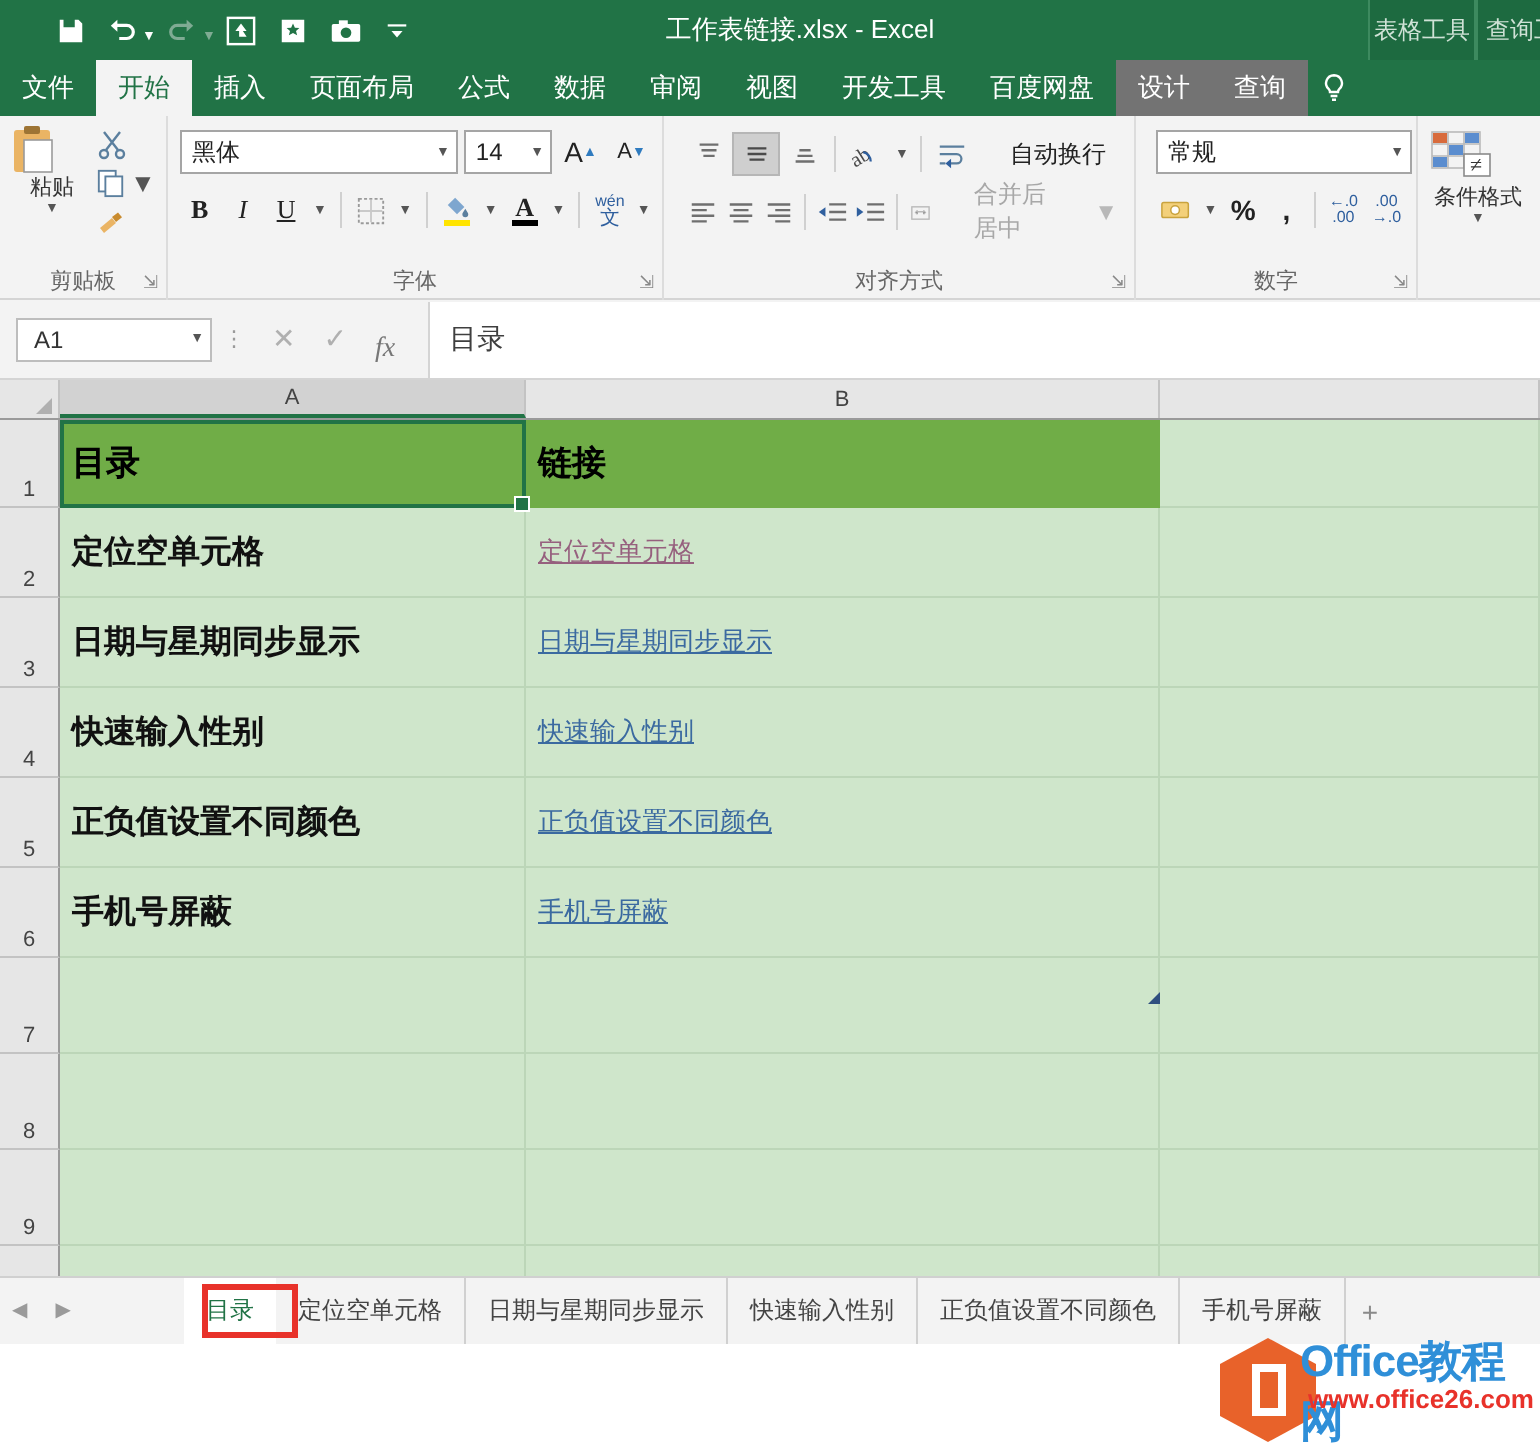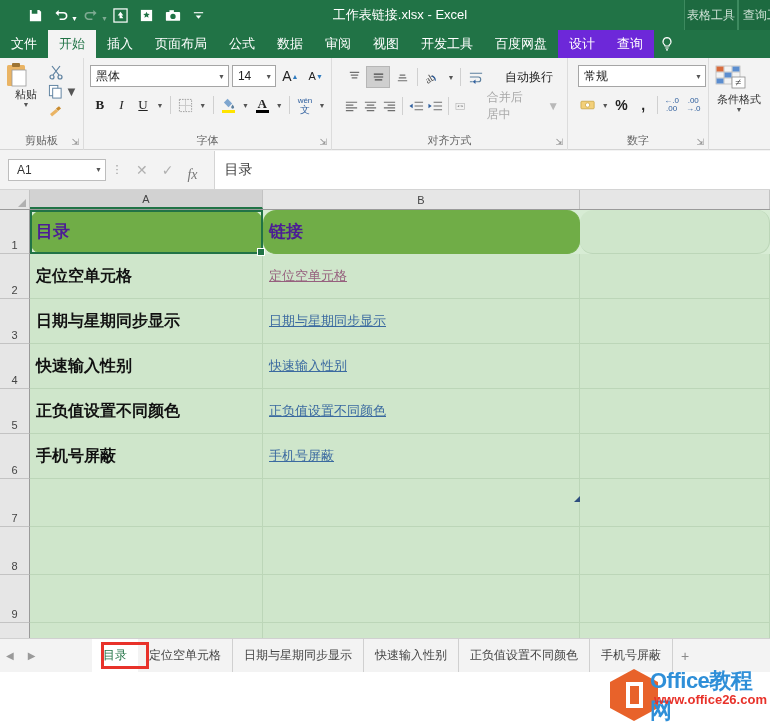--- a/index.html
+++ b/index.html
@@ -61,21 +61,21 @@
     font-size: 13px;
   }
   .tab {
     padding: 0 11px;
     display: flex; align-items: center;
     color: #ffffff;
     white-space: nowrap;
   }
   .tab.active { background: #f3f3f3; color: #217346; }
   .tab.file { background: #217346; }
-  .tab.ctx { background: #6d28d9; }
+  .tab.ctx { background: #737373; }
   .bulb {
     margin-left: 6px;
     display: flex; align-items: center;
     color: #ffffff;
   }
 
   
   .ribbon {
     height: 92px;
     background: #f3f3f3;
@@ -244,21 +244,21 @@
     border-bottom: 1px solid #bcd6b8;
     display: flex; align-items: center;
     padding-left: 6px;
     overflow: hidden;
     white-space: nowrap;
   }
   .cell.a { width: 233px; }
   .cell.b { width: 317px; }
   .cell.c { flex: 1; }
   .body-row .cell { background: #cfe6cb; }
-  .header-row .cell { background: #70ad47; color: #4c1d95; border-right-color: #70ad47; border-bottom-color: #70ad47; border-radius: 13px; }
+  .header-row .cell { background: #70ad47; color: #000000; border-right-color: #70ad47; border-bottom-color: #70ad47; }
   .header-row .cell.c { background: #cfe6cb; border-right-color:#bcd6b8; border-bottom-color:#bcd6b8;}
   .hdr-txt { font-size: 17px; font-weight: 700; }
   .a-txt { font-size: 16px; font-weight: 700; color: #111; }
   .link { font-size: 13px; text-decoration: underline; }
   .link.visited { color: #96607e; }
   .link.unvisited { color: #3b6aa0; }
   .empty-row .cell { background: #cfe6cb; }
 
   
   #sel-a1 {

